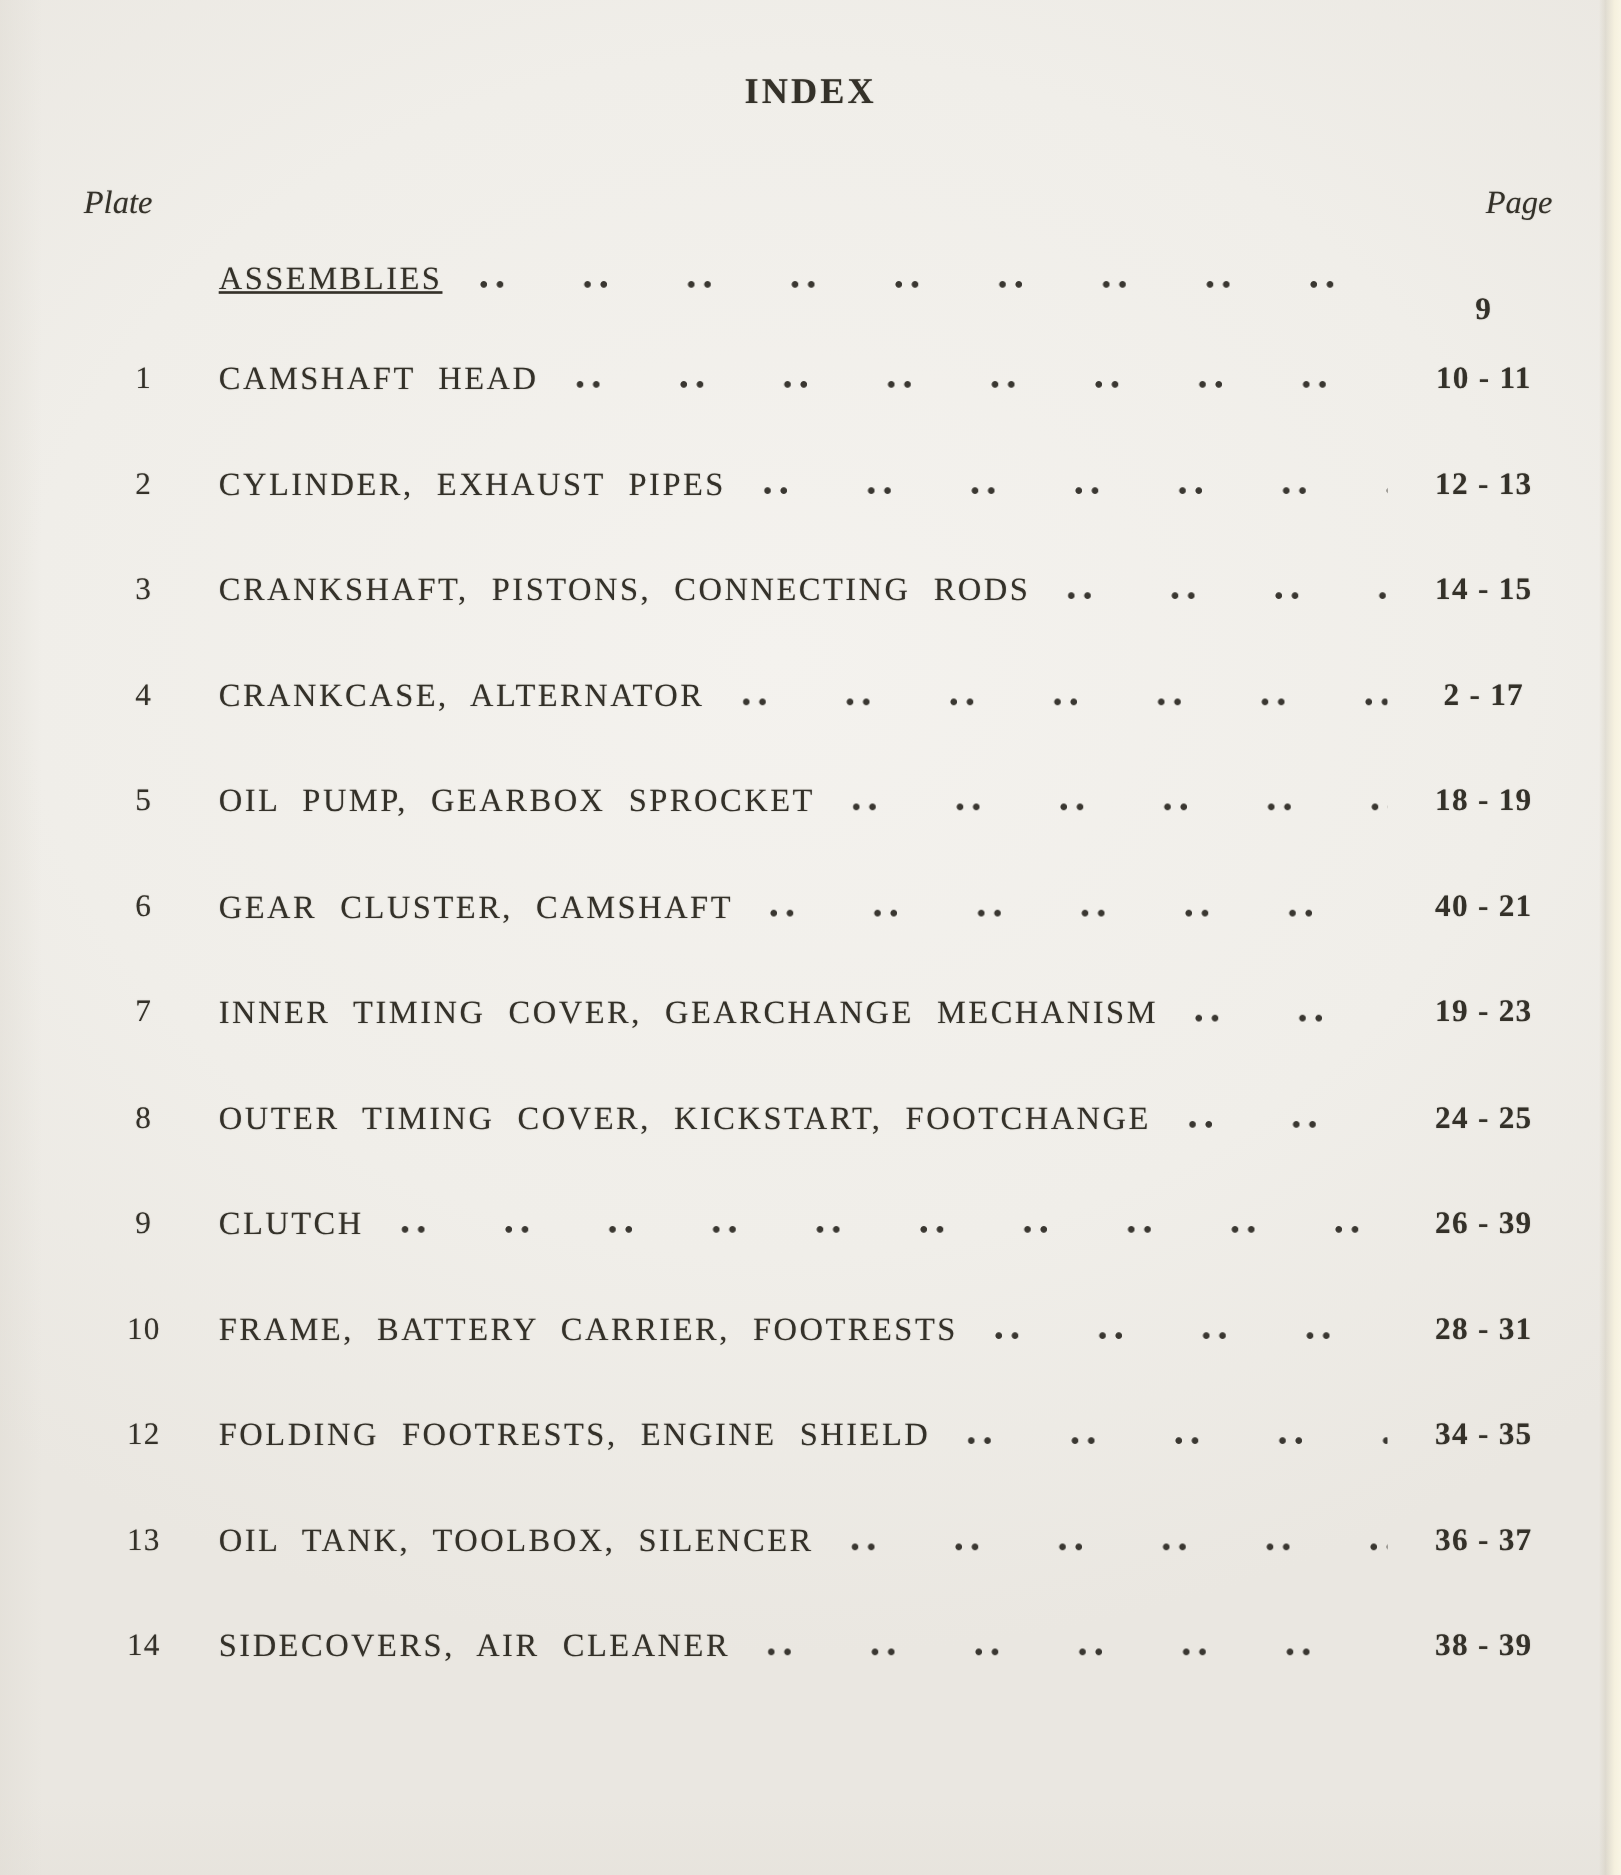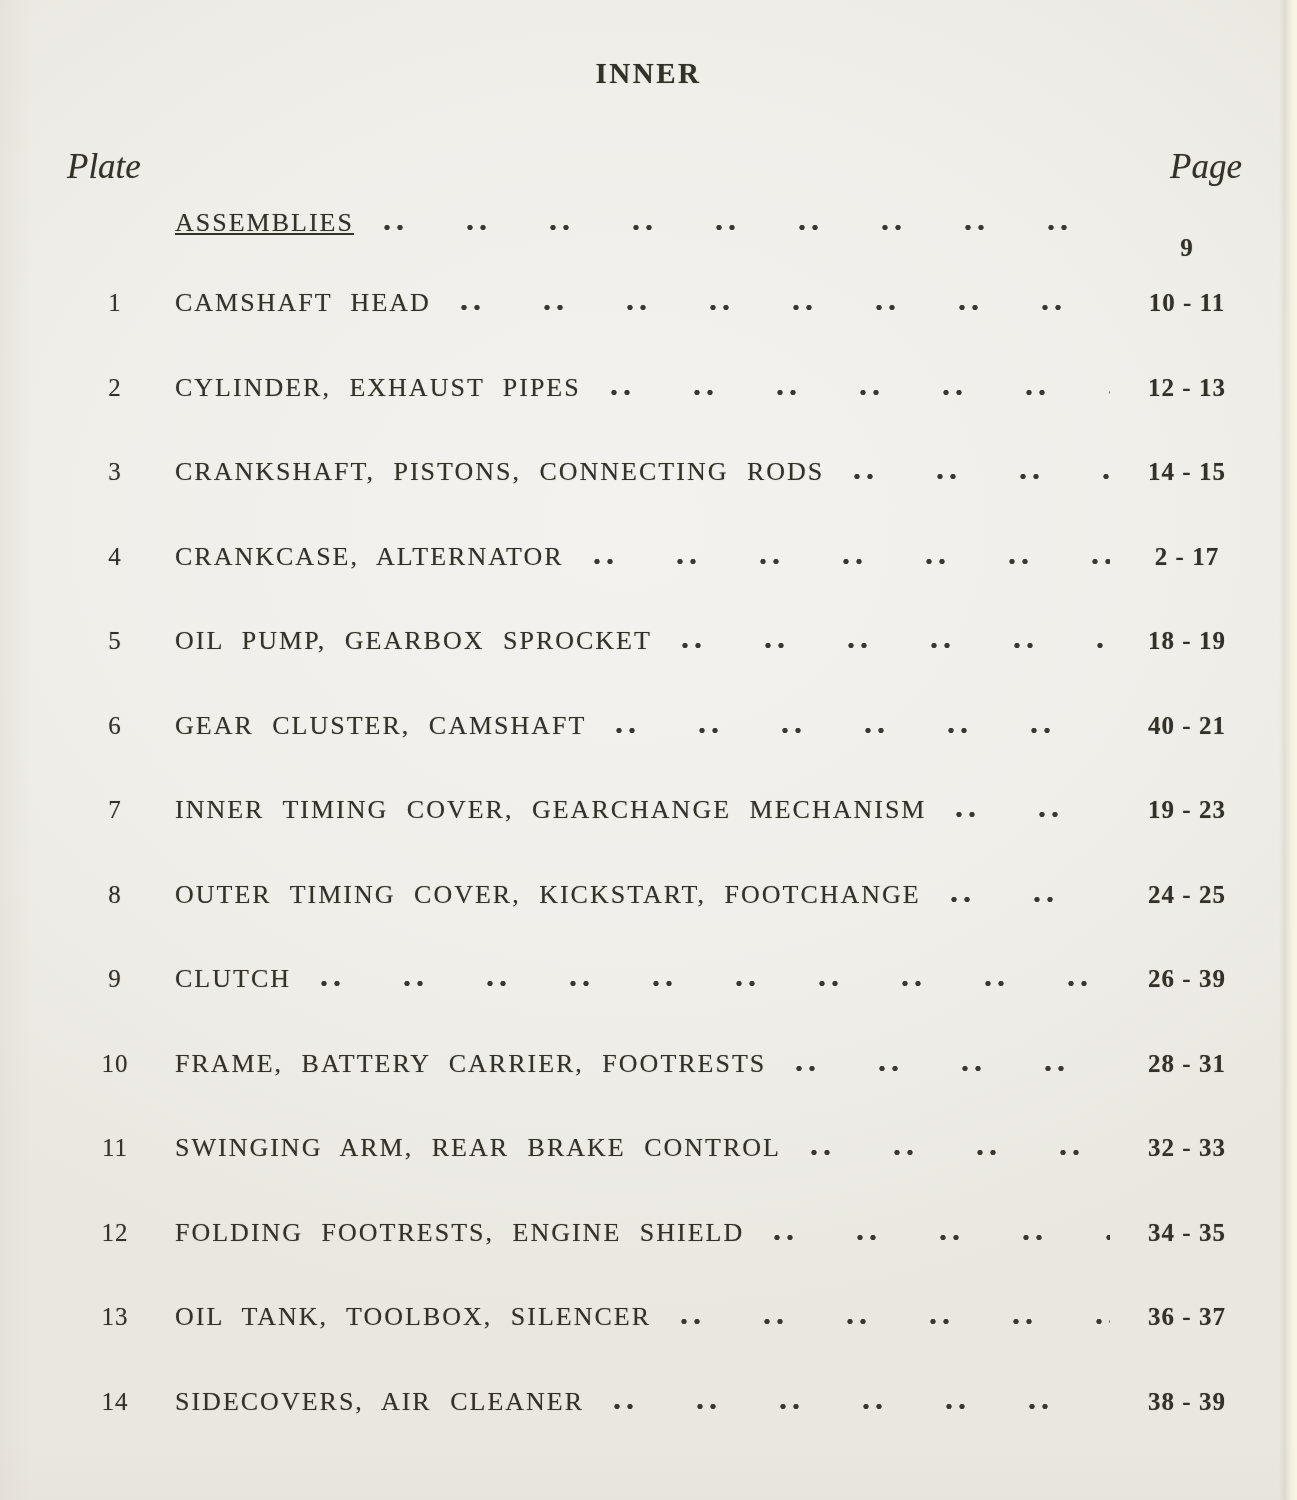--- a/index.html
+++ b/index.html
@@ -26,21 +26,21 @@
       rgba(250,246,229,0.95) 100%);
   }
   .title {
     position:absolute; top:57px; left:0; width:100%;
     margin:0; text-align:center;
     font-size:29px; font-weight:700; letter-spacing:2.5px;
   }
   .colhead {
     position:absolute; top:147px; left:55px; right:55px;
     display:flex; justify-content:space-between;
-    font-style:italic; font-size:35px;
+    font-style:italic; font-size:26px;
   }
   .plate-label { margin-left:12px; }
   .page-label  { width:110px; text-align:right; }
 
   .row { display:flex; align-items:center; padding:0 55px; }
   .cell.plate {
     width:120px; flex:0 0 120px; text-align:center;
     font-size:25px; letter-spacing:1px;
   }
   .cell.titlecell {
@@ -68,21 +68,21 @@
   .assemblies .pg { display:inline-block; transform:translateY(25px); }
   .rows { position:absolute; top:261px; left:0; right:0; }
   .rows .row { height:84.5px; }
 </style>
 </head>
 <body>
 
 <div class="sheet">
   <div class="edge-shade"></div>
 
-  <h1 class="title">INNER</h1>
+  <h1 class="title">INDEX</h1>
 
   <div class="colhead">
     <span class="plate-label">Plate</span>
     <span class="page-label">Page</span>
   </div>
 
   <div class="row assemblies">
     <div class="cell plate"><span></span></div>
     <div class="cell titlecell">
       <span class="ttl">ASSEMBLIES</span>
@@ -217,32 +217,20 @@
     </div>
     <div class="cell titlecell">
       <span class="ttl">FRAME, BATTERY CARRIER, FOOTRESTS</span>
       <span class="leader"></span>
     </div>
     <div class="cell pagecell">
       <span class="pg">28 - 31</span>
     </div>
   </div>
 
-  <div class="row">
-    <div class="cell plate">
-      <span class="pl">11</span>
-    </div>
-    <div class="cell titlecell">
-      <span class="ttl">SWINGING ARM, REAR BRAKE CONTROL</span>
-      <span class="leader"></span>
-    </div>
-    <div class="cell pagecell">
-      <span class="pg">32 - 33</span>
-    </div>
-  </div>
 
   <div class="row">
     <div class="cell plate">
       <span class="pl">12</span>
     </div>
     <div class="cell titlecell">
       <span class="ttl">FOLDING FOOTRESTS, ENGINE SHIELD</span>
       <span class="leader"></span>
     </div>
     <div class="cell pagecell">

